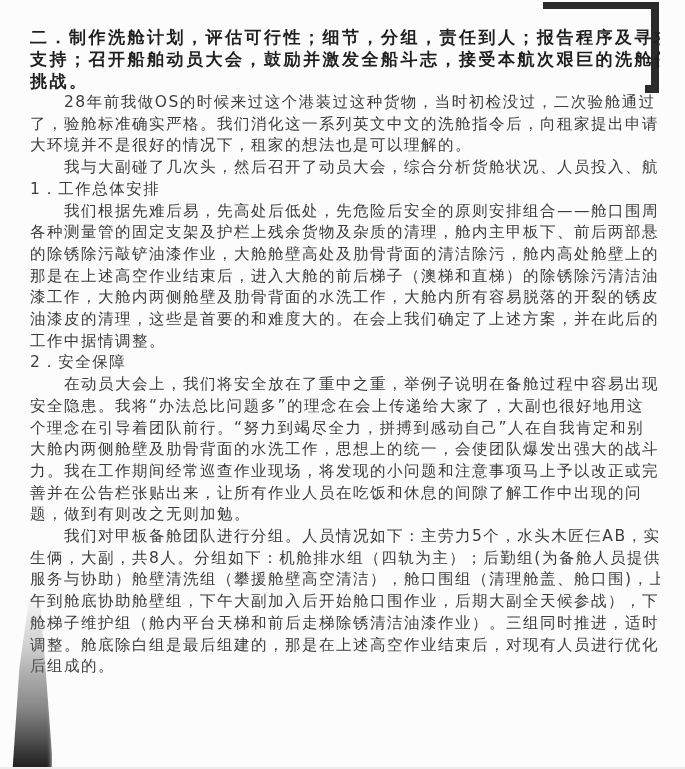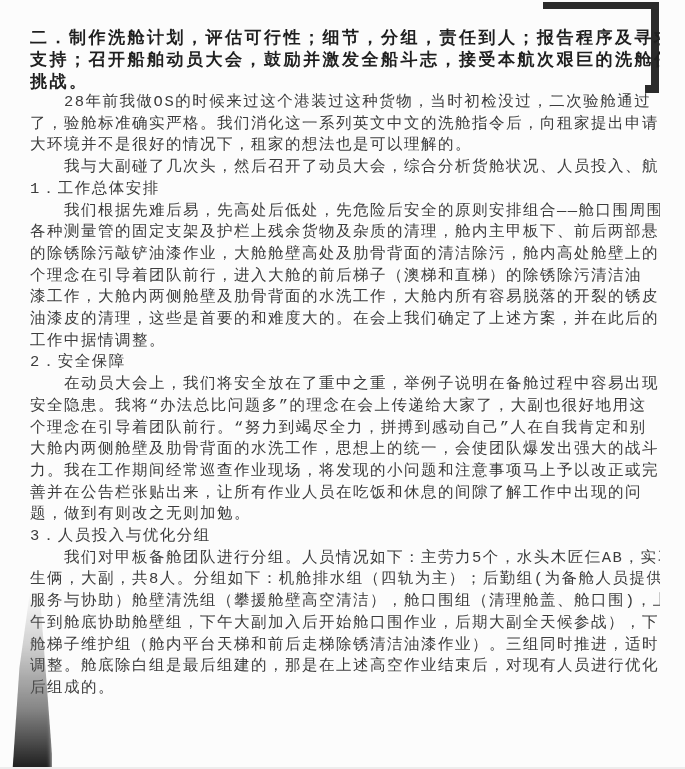--- a/index.html
+++ b/index.html
@@ -31,21 +31,20 @@
     line-height: 22px;
     letter-spacing: 2.5px;
     color: #1f1f1f;
   }
   .line.body {
     font-weight: 400;
     font-size: 15.5px;
     line-height: 21.7px;
     letter-spacing: 1.5px;
     color: #3c3c3c;
-    font-family: Liberation Mono, monospace;
   }
   
   .corner-h {
     position: absolute;
     top: 2px;
     left: 543px;
     width: 116px;
     height: 7px;
     background: #2b2b2b;
   }
@@ -102,33 +101,32 @@
       <div class="line bold">支持；召开船舶动员大会，鼓励并激发全船斗志，接受本航次艰巨的洗舱任务的</div>
       <div class="line bold">挑战。</div>
       <div class="line body">　　28年前我做OS的时候来过这个港装过这种货物，当时初检没过，二次验舱通过</div>
       <div class="line body">了，验舱标准确实严格。我们消化这一系列英文中文的洗舱指令后，向租家提出申请</div>
       <div class="line body">大环境并不是很好的情况下，租家的想法也是可以理解的。</div>
       <div class="line body">　　我与大副碰了几次头，然后召开了动员大会，综合分析货舱状况、人员投入、航</div>
       <div class="line body">1．工作总体安排</div>
       <div class="line body">　　我们根据先难后易，先高处后低处，先危险后安全的原则安排组合——舱口围周围</div>
       <div class="line body">各种测量管的固定支架及护栏上残余货物及杂质的清理，舱内主甲板下、前后两部悬</div>
       <div class="line body">的除锈除污敲铲油漆作业，大舱舱壁高处及肋骨背面的清洁除污，舱内高处舱壁上的</div>
-      <div class="line body">个理念在引导着团队前行，进入大舱的前后梯子（澳梯和直梯）的除锈除污清洁油</div>
+      <div class="line body">那是在上述高空作业结束后，进入大舱的前后梯子（澳梯和直梯）的除锈除污清洁油</div>
       <div class="line body">漆工作，大舱内两侧舱壁及肋骨背面的水洗工作，大舱内所有容易脱落的开裂的锈皮</div>
       <div class="line body">油漆皮的清理，这些是首要的和难度大的。在会上我们确定了上述方案，并在此后的</div>
       <div class="line body">工作中据情调整。</div>
       <div class="line body">2．安全保障</div>
       <div class="line body">　　在动员大会上，我们将安全放在了重中之重，举例子说明在备舱过程中容易出现的</div>
       <div class="line body">安全隐患。我将“办法总比问题多”的理念在会上传递给大家了，大副也很好地用这</div>
       <div class="line body">个理念在引导着团队前行。“努力到竭尽全力，拼搏到感动自己”人在自我肯定和别</div>
       <div class="line body">大舱内两侧舱壁及肋骨背面的水洗工作，思想上的统一，会使团队爆发出强大的战斗</div>
       <div class="line body">力。我在工作期间经常巡查作业现场，将发现的小问题和注意事项马上予以改正或完</div>
       <div class="line body">善并在公告栏张贴出来，让所有作业人员在吃饭和休息的间隙了解工作中出现的问</div>
       <div class="line body">题，做到有则改之无则加勉。</div>
-      <div class="line body">3．人员投入与优化分组</div>
       <div class="line body">　　我们对甲板备舱团队进行分组。人员情况如下：主劳力5个，水头木匠仨AB，实习</div>
       <div class="line body">生俩，大副，共8人。分组如下：机舱排水组（四轨为主）；后勤组(为备舱人员提供</div>
       <div class="line body">服务与协助）舱壁清洗组（攀援舱壁高空清洁），舱口围组（清理舱盖、舱口围)，上</div>
       <div class="line body">午到舱底协助舱壁组，下午大副加入后开始舱口围作业，后期大副全天候参战），下</div>
       <div class="line body">舱梯子维护组（舱内平台天梯和前后走梯除锈清洁油漆作业）。三组同时推进，适时</div>
       <div class="line body">调整。舱底除白组是最后组建的，那是在上述高空作业结束后，对现有人员进行优化</div>
       <div class="line body">后组成的。</div>
     </div>
 
   <div class="curl"></div>

